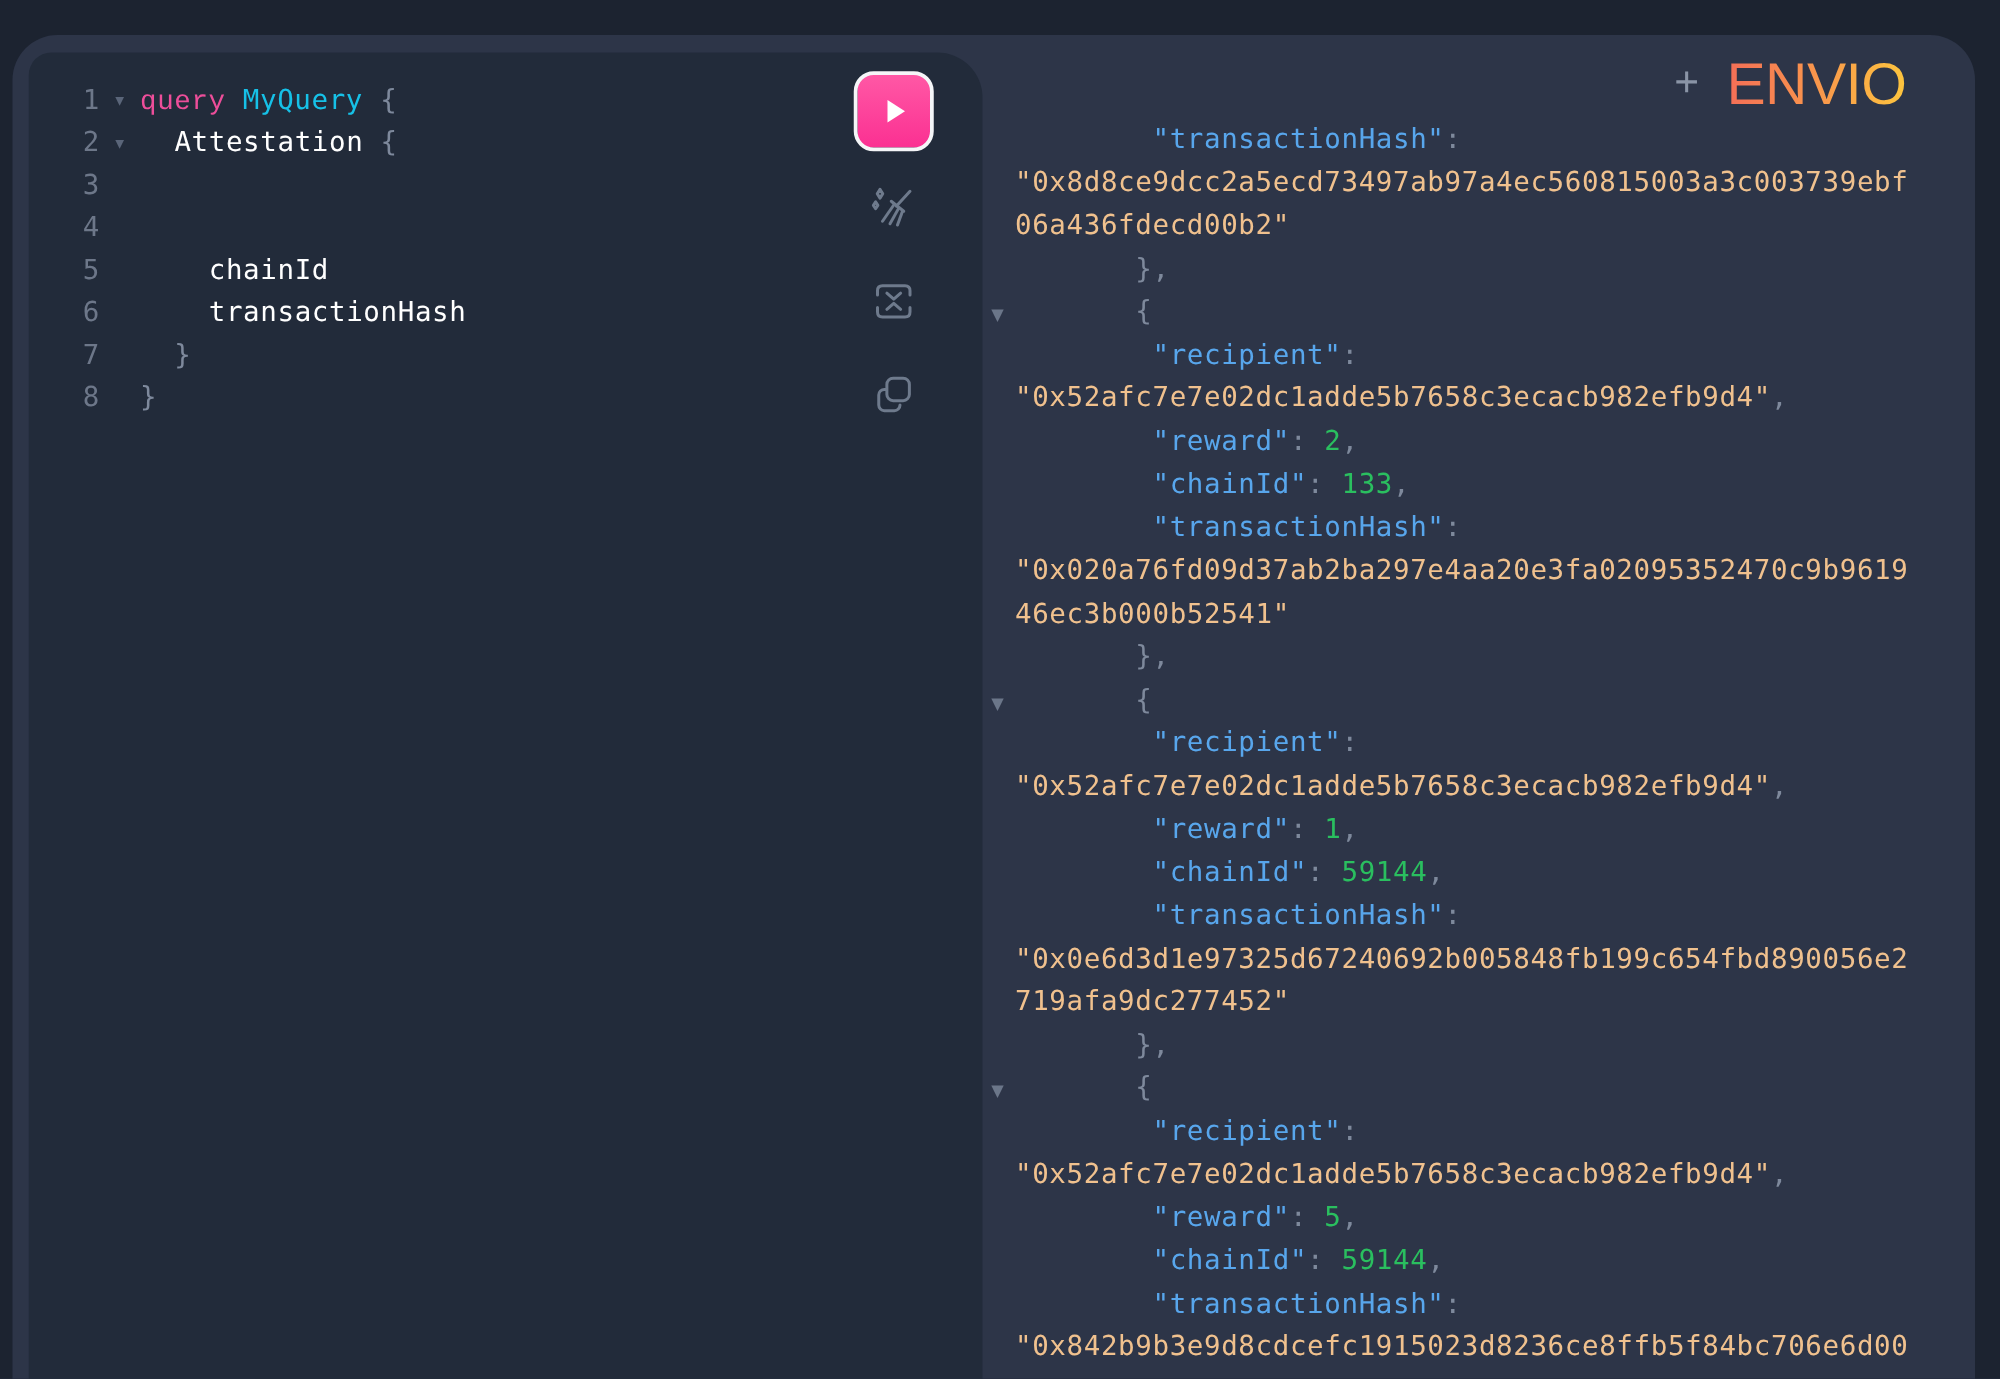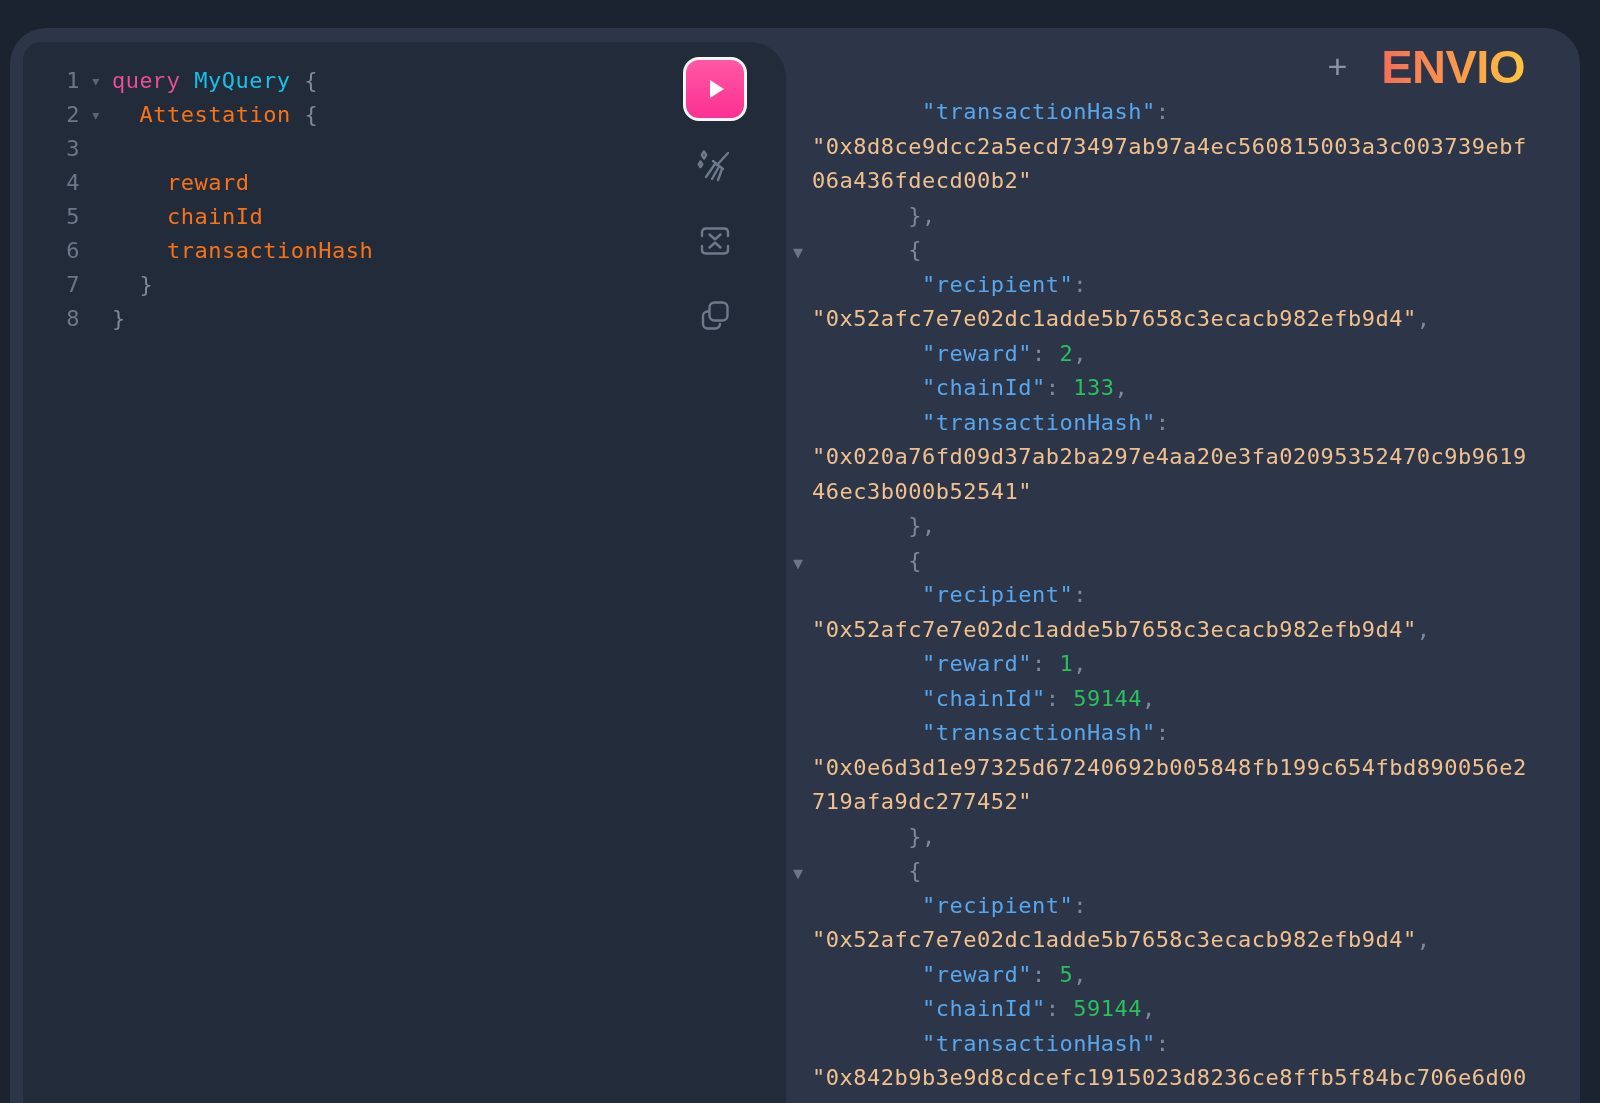--- a/index.html
+++ b/index.html
@@ -60,57 +60,56 @@
   }
   .results-header{
     position:absolute;top:12px;right:55px;height:52px;
     display:flex;align-items:center;gap:22px;z-index:2;
   }
   .add-tab{
     color:#8a94a6;font-size:34px;line-height:34px;font-weight:400;
     font-family:"Liberation Sans",sans-serif;cursor:pointer;
   }
   .brand-logo{
-    font-family:"Liberation Sans",sans-serif;font-weight:bold;
+    font-family:"Liberation Sans",sans-serif;font-weight:normal;
     font-size:47px;letter-spacing:-.5px;
     background:linear-gradient(90deg,#f46e57 0%,#f99a4b 55%,#fdc53e 100%);
     -webkit-background-clip:text;background-clip:text;color:transparent;
     cursor:pointer;
-    margin-left:12px;
   }
   .results-lines{padding:67px 0 0 26px;}
   .results-lines .line{
     position:relative;height:34.5px;line-height:34.5px;
     font-size:22px;letter-spacing:.5px;white-space:pre;
   }
   .results-lines .rfold{
     position:absolute;left:-19px;top:3px;font-size:13px;color:#6b7689;
     font-family:"DejaVu Sans",sans-serif;
   }
   
   .tok-kw{color:#ed4e9a;font-family:Liberation Mono, monospace;}
   .tok-type{color:#16c1e7;}
-  .tok-field{color:#f97316;}
+  .tok-field{color:#ffffff;}
   .tok-punc{color:#7e899c;}
   .tok-key{color:#58a6ec;}
   .tok-str{color:#f0c18e;}
   .tok-num{color:#2abf5f;}
   .tok-plain{color:#aab3c2;}
 </style>
 </head>
 <body>
 
 <div class="window">
 
   <div class="editor-pane">
     <div class="editor-lines">
         <div class="line"><span class="ln">1</span><span class="fold">▾</span><span class="code"><span class="tok-kw">query </span><span class="tok-type">MyQuery </span><span class="tok-punc">{</span></span></div>
         <div class="line"><span class="ln">2</span><span class="fold">▾</span><span class="code"><span class="tok-plain">  </span><span class="tok-field">Attestation </span><span class="tok-punc">{</span></span></div>
         <div class="line"><span class="ln">3</span><span class="fold"></span></div>
-        <div class="line"><span class="ln">4</span><span class="fold"></span><span class="code"><span class="tok-plain">    </span><span class="tok-field">reward</span></span></div>
+        <div class="line"><span class="ln">4</span><span class="fold"></span></div>
         <div class="line"><span class="ln">5</span><span class="fold"></span><span class="code"><span class="tok-plain">    </span><span class="tok-field">chainId</span></span></div>
         <div class="line"><span class="ln">6</span><span class="fold"></span><span class="code"><span class="tok-plain">    </span><span class="tok-field">transactionHash</span></span></div>
         <div class="line"><span class="ln">7</span><span class="fold"></span><span class="code"><span class="tok-punc">  }</span></span></div>
         <div class="line"><span class="ln">8</span><span class="fold"></span><span class="code"><span class="tok-punc">}</span></span></div>
       </div>
 
     <div class="toolbar">
       <div class="play-btn">
         <svg width="26" height="26" viewBox="0 0 26 26">
           <polygon points="8,4 22,13 8,22" fill="#ffffff" stroke="none"></polygon>

